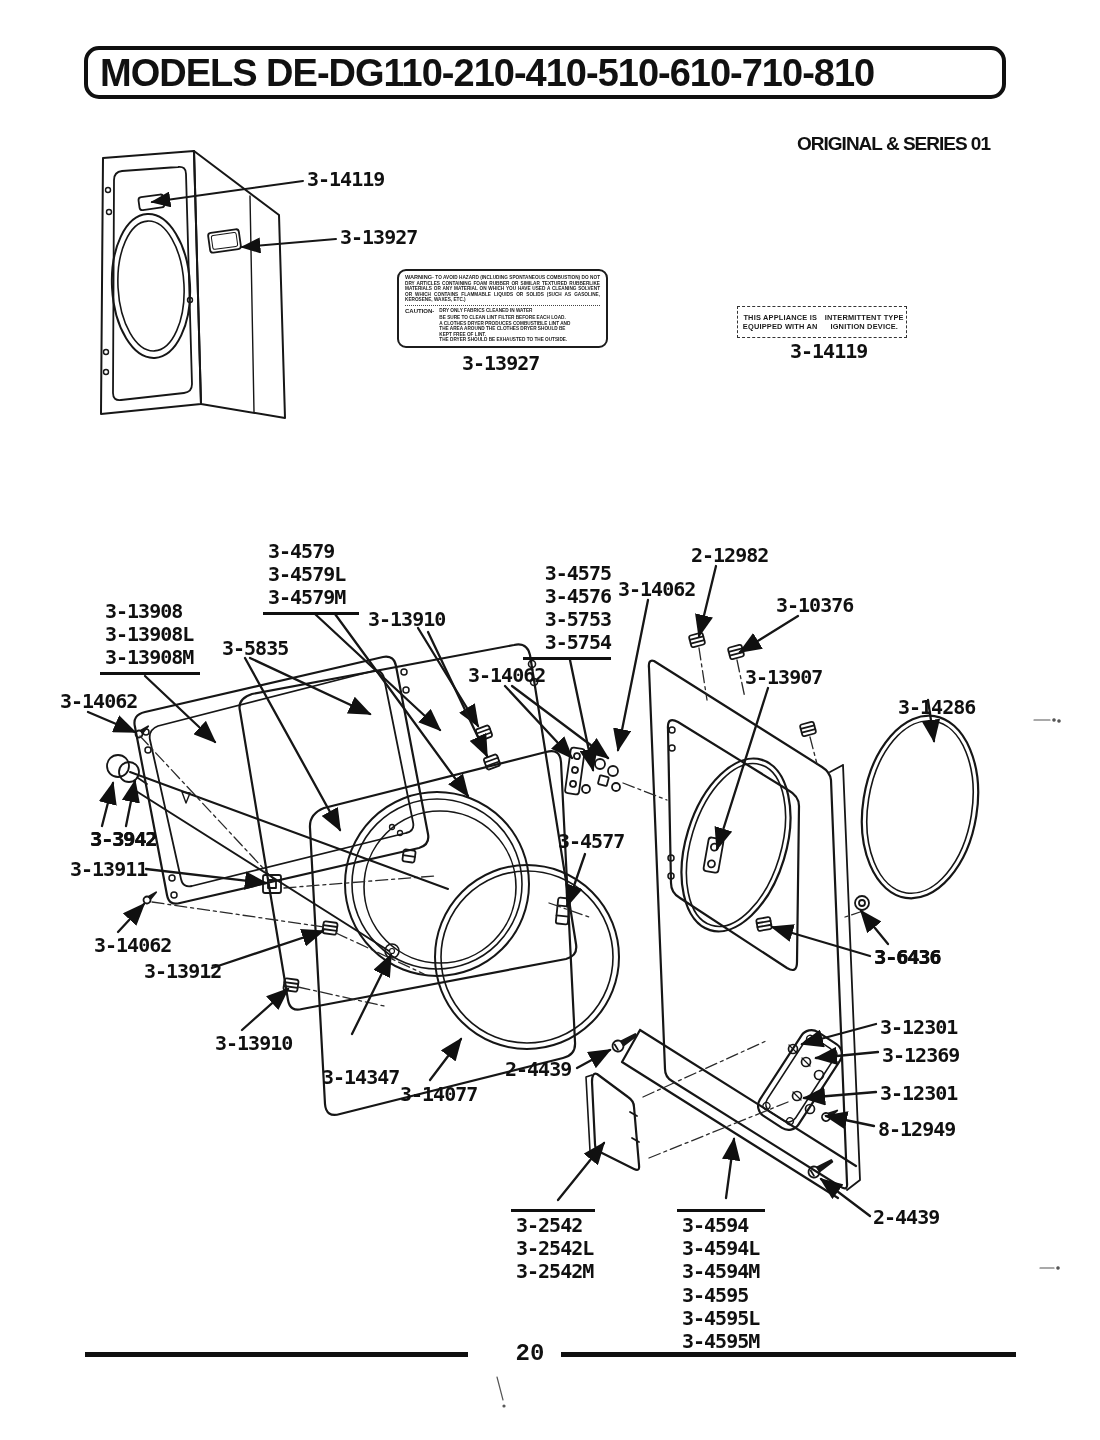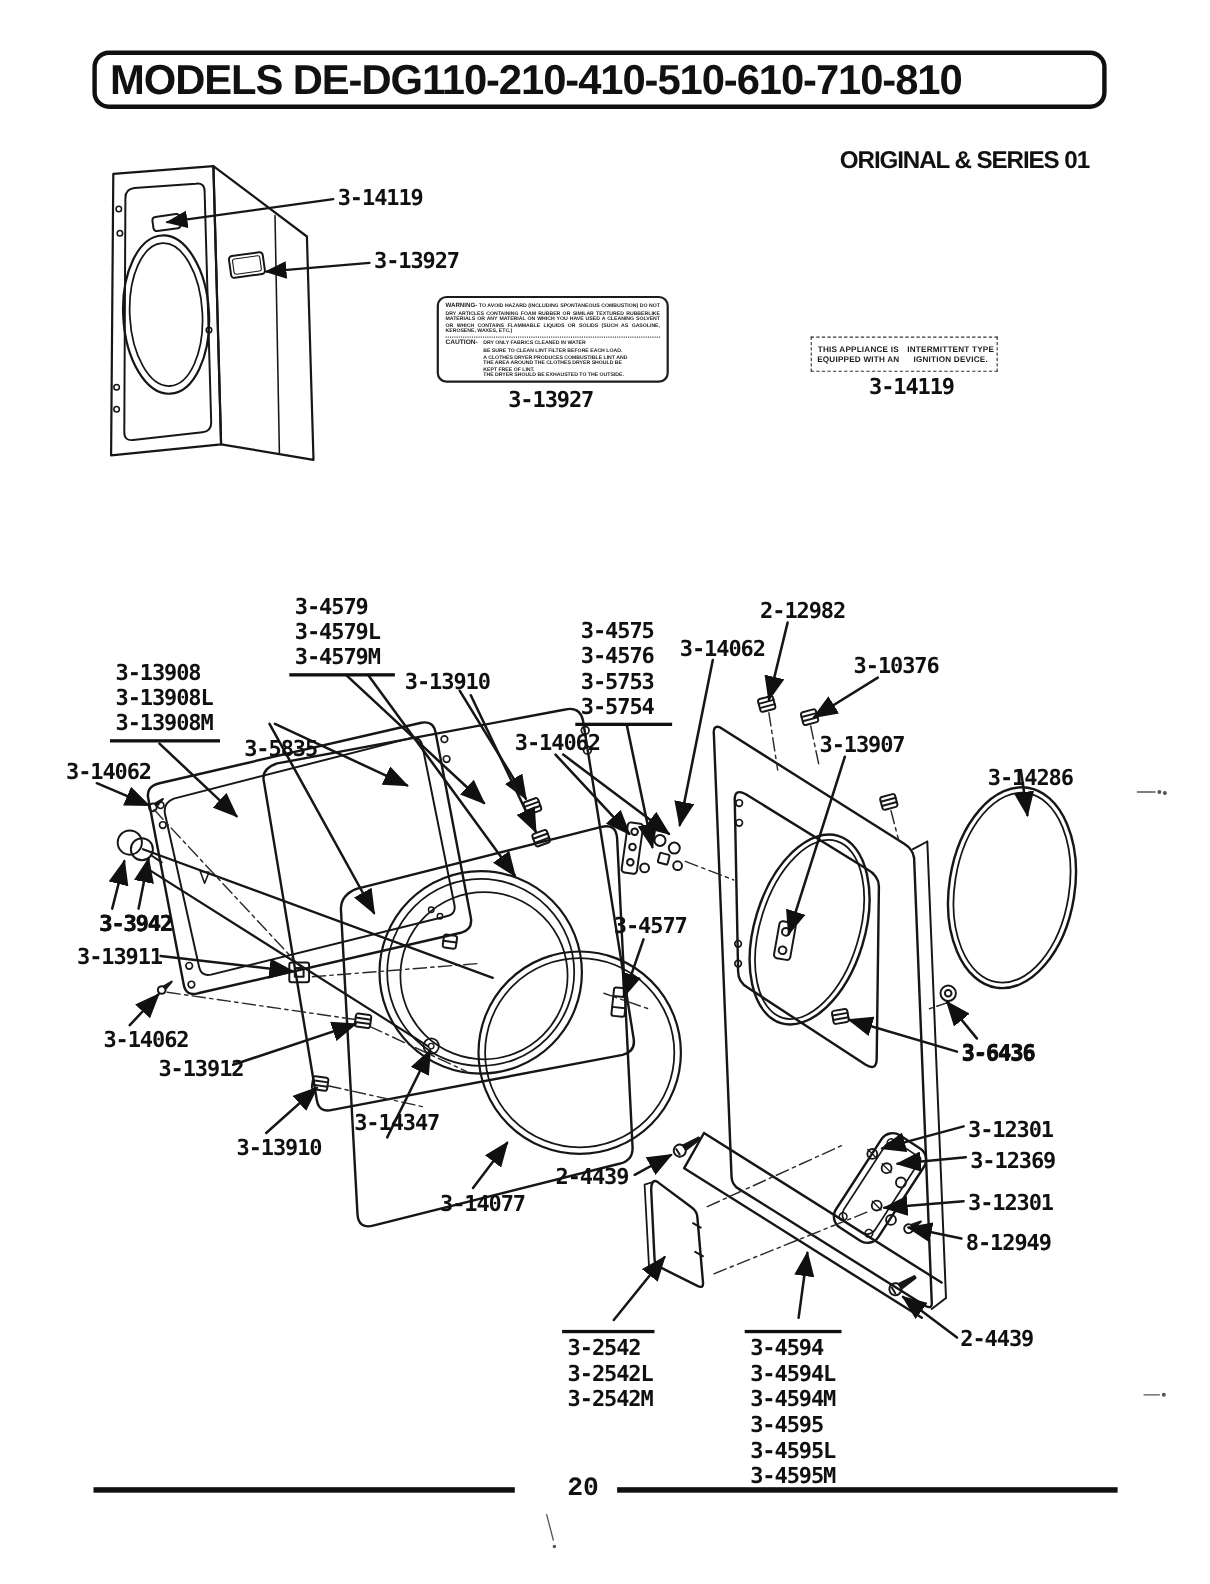--- a/index.html
+++ b/index.html
@@ -7,21 +7,21 @@
         font-family:"DejaVu Sans Mono",monospace;color:#111;}
   svg{position:absolute;left:0;top:0;}
   .abs{position:absolute;}
   
   #models-box{left:84px;top:46px;width:914px;height:45px;border:4px solid #101010;border-radius:15px;}
   #models-text{left:100px;top:52px;width:880px;font-family:"Liberation Sans",sans-serif;
                font-weight:bold;font-size:38px;letter-spacing:-1px;white-space:nowrap;}
   .doc-title{right:110px;text-align:right;font-family:"Liberation Sans",sans-serif;
              font-weight:bold;letter-spacing:-1px;white-space:nowrap;}
   #title1{top:97px;font-size:27px;}
-  #title2{top:133px;font-size:22px;}
+  #title2{top:133px;font-size:19px;}
   
   #warning-box{left:397px;top:269px;width:211px;height:79px;border:2px solid #1c1c1c;border-radius:9px;
                padding:4px 6px 3px 6px;box-sizing:border-box;font-family:"Liberation Sans",sans-serif;}
   #warn-top{font-size:4.7px;line-height:5.6px;font-weight:bold;text-align:justify;color:#222;}
   #warn-top b{font-size:5.6px;}
   #warn-div{border-top:1px dotted #444;margin:2px 0 2px 0;}
   #caut-row{display:flex;gap:5px;}
   #caut-word{font-size:6px;font-weight:bold;color:#1a1a1a;}
   .caut-line{font-size:4.7px;line-height:5.5px;font-weight:bold;color:#222;}
   .caut-line:first-child{margin-bottom:2px;}
@@ -377,27 +377,27 @@
         <div>3-13908L</div>
         <div>3-13908M</div>
         <div class="rule" style="width: 100px;"></div>
       </div>
       <div class="callout" style="left: 268px; top: 540px;">
         <div>3-4579</div>
         <div>3-4579L</div>
         <div>3-4579M</div>
         <div class="rule" style="width: 96px;"></div>
       </div>
-      <div class="callout" style="left: 222px; top: 637px; margin-top: 32px;">
+      <div class="callout" style="left: 222px; top: 637px;">
         <div>3-5835</div>
       </div>
       <div class="callout" style="left: 368px; top: 608px;">
         <div>3-13910</div>
       </div>
-      <div class="callout" style="left: 528px; top: 562px;">
+      <div class="callout" style="left: 528px; top: 562px; text-align: right;">
         <div>3-4575</div>
         <div>3-4576</div>
         <div>3-5753</div>
         <div>3-5754</div>
         <div class="rule" style="width: 88px;"></div>
       </div>
       <div class="callout" style="left: 468px; top: 664px;">
         <div>3-14062</div>
       </div>
       <div class="callout" style="left: 618px; top: 578px;">
@@ -426,21 +426,21 @@
       </div>
       <div class="callout" style="left: 94px; top: 934px;">
         <div>3-14062</div>
       </div>
       <div class="callout" style="left: 144px; top: 960px;">
         <div>3-13912</div>
       </div>
       <div class="callout" style="left: 215px; top: 1032px;">
         <div>3-13910</div>
       </div>
-      <div class="callout" style="left: 322px; top: 1009px;">
+      <div class="callout" style="left: 322px; top: 1066px;">
         <div>3-14347</div>
       </div>
       <div class="callout" style="left: 400px; top: 1083px;">
         <div>3-14077</div>
       </div>
       <div class="callout" style="left: 558px; top: 830px;">
         <div>3-4577</div>
       </div>
       <div class="callout" style="left: 505px; top: 1058px;">
         <div>2-4439</div>

